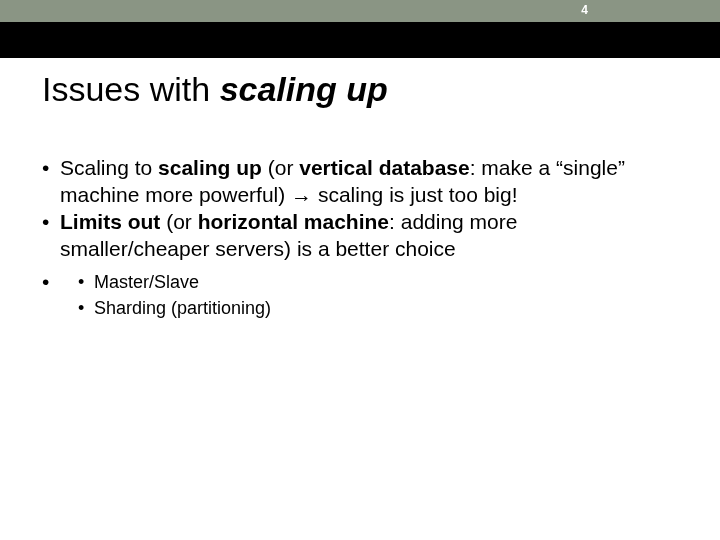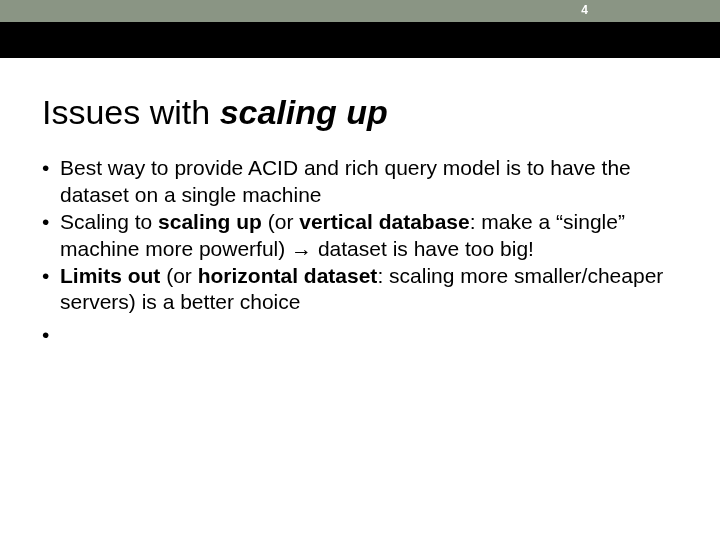--- a/index.html
+++ b/index.html
@@ -1,21 +1,21 @@
 <!DOCTYPE html>
 <html><head>
 <meta charset="utf-8">
 <style>
   * { margin: 0; padding: 0; box-sizing: border-box; }
   html, body { width: 720px; height: 540px; font-family: Arial, Helvetica, sans-serif; background: #fff; }
   .slide { width: 720px; height: 540px; position: relative; background: #fff; }
   .topbar { position: absolute; top: 0; left: 0; right: 0; height: 22px; background: #8a9584; }
   .pagenum { position: absolute; right: 132px; top: 3px; color: #fff; font-size: 12px; font-weight: bold; }
   .blackbar { position: absolute; top: 22px; left: 0; right: 0; height: 36px; background: #000; }
-  .title { position: absolute; top: 70px; left: 42px; font-size: 34px; color: #000; font-weight: normal; margin-top: 23px; }
+  .title { position: absolute; top: 70px; left: 42px; font-size: 34px; color: #000; font-weight: normal; }
   .title .plain { font-weight: normal; }
   .title .emph { font-weight: bold; font-style: italic; }
   .content { position: absolute; top: 155px; left: 42px; right: 48px; }
   ul.lvl1 { list-style: none; }
   ul.lvl1 > li { position: relative; padding-left: 18px; font-size: 21px; line-height: 1.28; color: #000; margin-bottom: 0; }
   ul.lvl1 > li::before { content: "•"; position: absolute; left: 0; top: 0; font-size: 21px; color: #000; }
   ul.lvl2 { list-style: none; margin-top: 6px; margin-left: 18px; }
   ul.lvl2 > li { position: relative; padding-left: 16px; font-size: 18px; line-height: 1.45; color: #000; }
   ul.lvl2 > li::before { content: "•"; position: absolute; left: 0; top: 0; font-size: 18px; color: #000; }
   .b { font-weight: bold; }
@@ -29,20 +29,21 @@
     <div class="pagenum">4</div>
   </div>
   <div class="blackbar"></div>
 
   <div class="title">
     <span class="plain">Issues with </span><span class="emph">scaling up</span>
   </div>
 
   <div class="content">
     <ul class="lvl1" id="lvl1">
-        <li><span>Best way to provide ACID and rich query model is to have the dataset on a single machine</span></li>
-        <li><span>Scaling to </span><span class="b">scaling up</span><span> (or </span><span class="b">vertical database</span><span>: make a “single” machine more powerful) </span><span class="arrow">→</span><span> dataset is have too big!</span></li>
-        <li><span class="b">Limits out</span><span> (or </span><span class="b">horizontal dataset</span><span>: scaling more smaller/cheaper servers) is a better choice</span></li>
+        <li><span>Scaling to </span><span class="b">scaling up</span><span> (or </span><span class="b">vertical database</span><span>: make a “single” machine more powerful) </span><span class="arrow">→</span><span> scaling is just too big!</span></li>
+        <li><span class="b">Limits out</span><span> (or </span><span class="b">horizontal machine</span><span>: adding more smaller/cheaper servers) is a better choice</span></li>
         <li><ul class="lvl2">
+            <li>Master/Slave</li>
+            <li>Sharding (partitioning)</li>
           </ul></li>
       </ul>
   </div>
 </div>
 
 </body></html>

